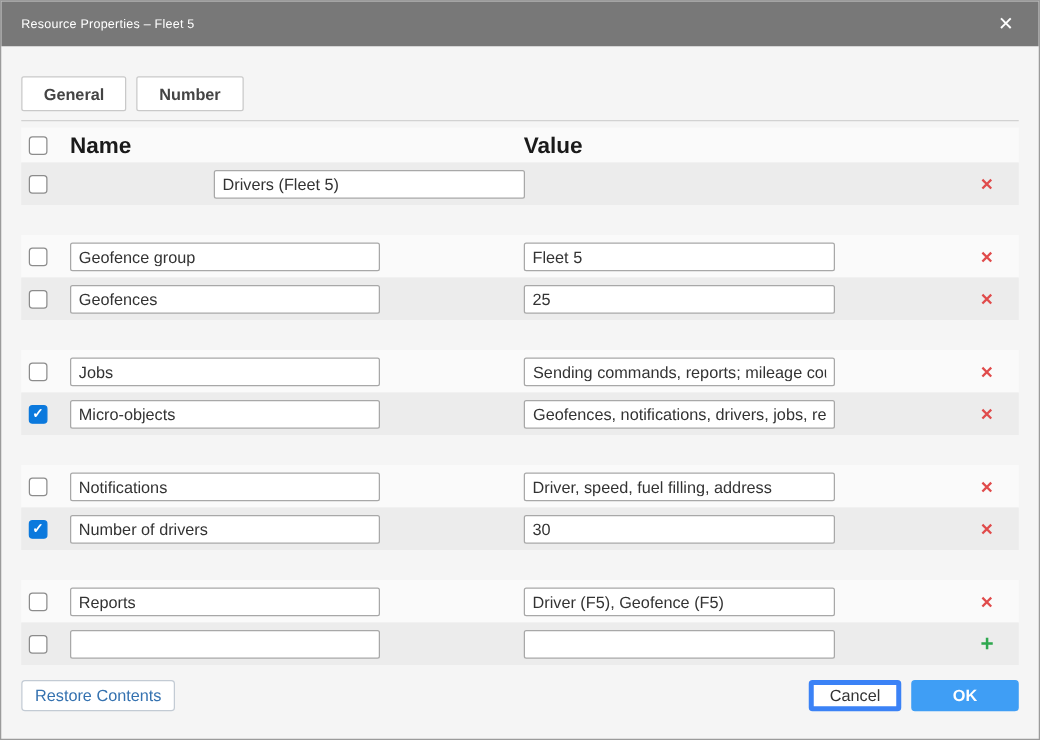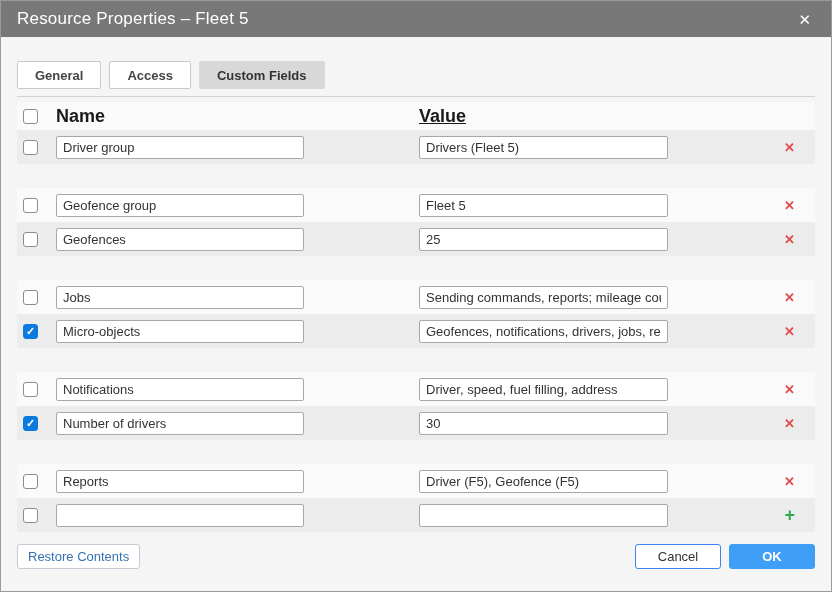--- a/index.html
+++ b/index.html
@@ -15,21 +15,21 @@
   }
 
   
   .titlebar {
     height: 36px;
     background: #787878;
     color: #ffffff;
     display: flex; align-items: center;
     padding: 0 16px;
   }
-  .titlebar .title { font-size: 17px; font-weight: 400; letter-spacing: .2px; text-align: center; }
+  .titlebar .title { font-size: 10px; font-weight: 400; letter-spacing: .2px; text-align: center; }
   .titlebar .close {
     margin-left: auto;
     font-size: 15px; line-height: 1;
     color: #ffffff;
     cursor: pointer;
     padding: 2px 4px;
   }
 
   
   .tabs { display: flex; gap: 8px; padding: 24px 16px 0 16px; }
@@ -58,21 +58,21 @@
   .table { padding: 0 16px; }
   .header-row, .row { display: flex; align-items: center; }
   .header-row { height: 28px; margin-top: 5px; background: #fafafa; }
   .row { height: 34px; }
   .row.odd  { background: #ececec; }
   .row.even { background: #fafafa; margin-top: 24px; }
 
   .col-check { width: 39px; display: flex; align-items: center; padding-left: 6px; }
   .col-name  { width: 248px; }
   .col-gap   { width: 115px; }
-  .col-value { width: 249px; text-decoration: underline; }
+  .col-value { width: 249px; }
   .col-action { flex: 1; display: flex; justify-content: flex-end; padding-right: 20px; }
 
   .col-header { font-size: 18px; font-weight: 700; color: #1a1a1a; }
 
   .checkbox {
     width: 15px; height: 15px;
     border: 1px solid #8c8c8c;
     border-radius: 3px;
     background: #ffffff;
     display: inline-flex; align-items: center; justify-content: center;
@@ -118,23 +118,23 @@
     cursor: pointer;
   }
   .btn-restore {
     background: #ffffff;
     border: 1px solid #c3cbd4;
     color: #3572b0;
     padding: 0 10px;
   }
   .btn-cancel {
     background: #ffffff;
-    border: 1px solid #3b82f6;
+    border: 4px solid #3b82f6;
     color: #333;
-    width: 86px;
+    width: 74px;
     margin-left: auto;
     text-align: center;
   }
   .btn-ok {
     background: #3f9ef5;
     border: 1px solid #3f9ef5;
     color: #ffffff;
     font-weight: 700;
     width: 86px;
     margin-left: 8px;
@@ -145,43 +145,39 @@
 
 <div class="dialog">
 
   <div class="titlebar">
     <span class="title">Resource Properties – Fleet 5</span>
     <span class="close">✕</span>
   </div>
 
   <div class="tabs">
     <div class="tab">General</div>
-    <div class="tab">Access</div>
-    <div class="tab active">Custom Fields</div>
+    <div class="tab">Number</div>
   </div>
   <div class="tabs-separator"></div>
 
   <div class="table">
     <div class="header-row">
       <div class="col-check">
         <span class="checkbox"></span>
       </div>
       <div class="col-name col-header">Name</div>
       <div class="col-gap"></div>
       <div class="col-value col-header">Value</div>
       <div class="col-action"></div>
     </div>
     <div id="table-body">
   <div class="row odd">
     <div class="col-check">
       <span class="checkbox"></span>
     </div>
-    <div class="col-name">
-      <input class="text-input" type="text" value="Driver group" style="">
-    </div>
     <div class="col-gap"></div>
     <div class="col-value">
       <input class="text-input" type="text" value="Drivers (Fleet 5)" style="">
     </div>
     <div class="col-action">
       <span class="action delete">✕</span>
     </div>
   </div>
 
   <div class="row even">

